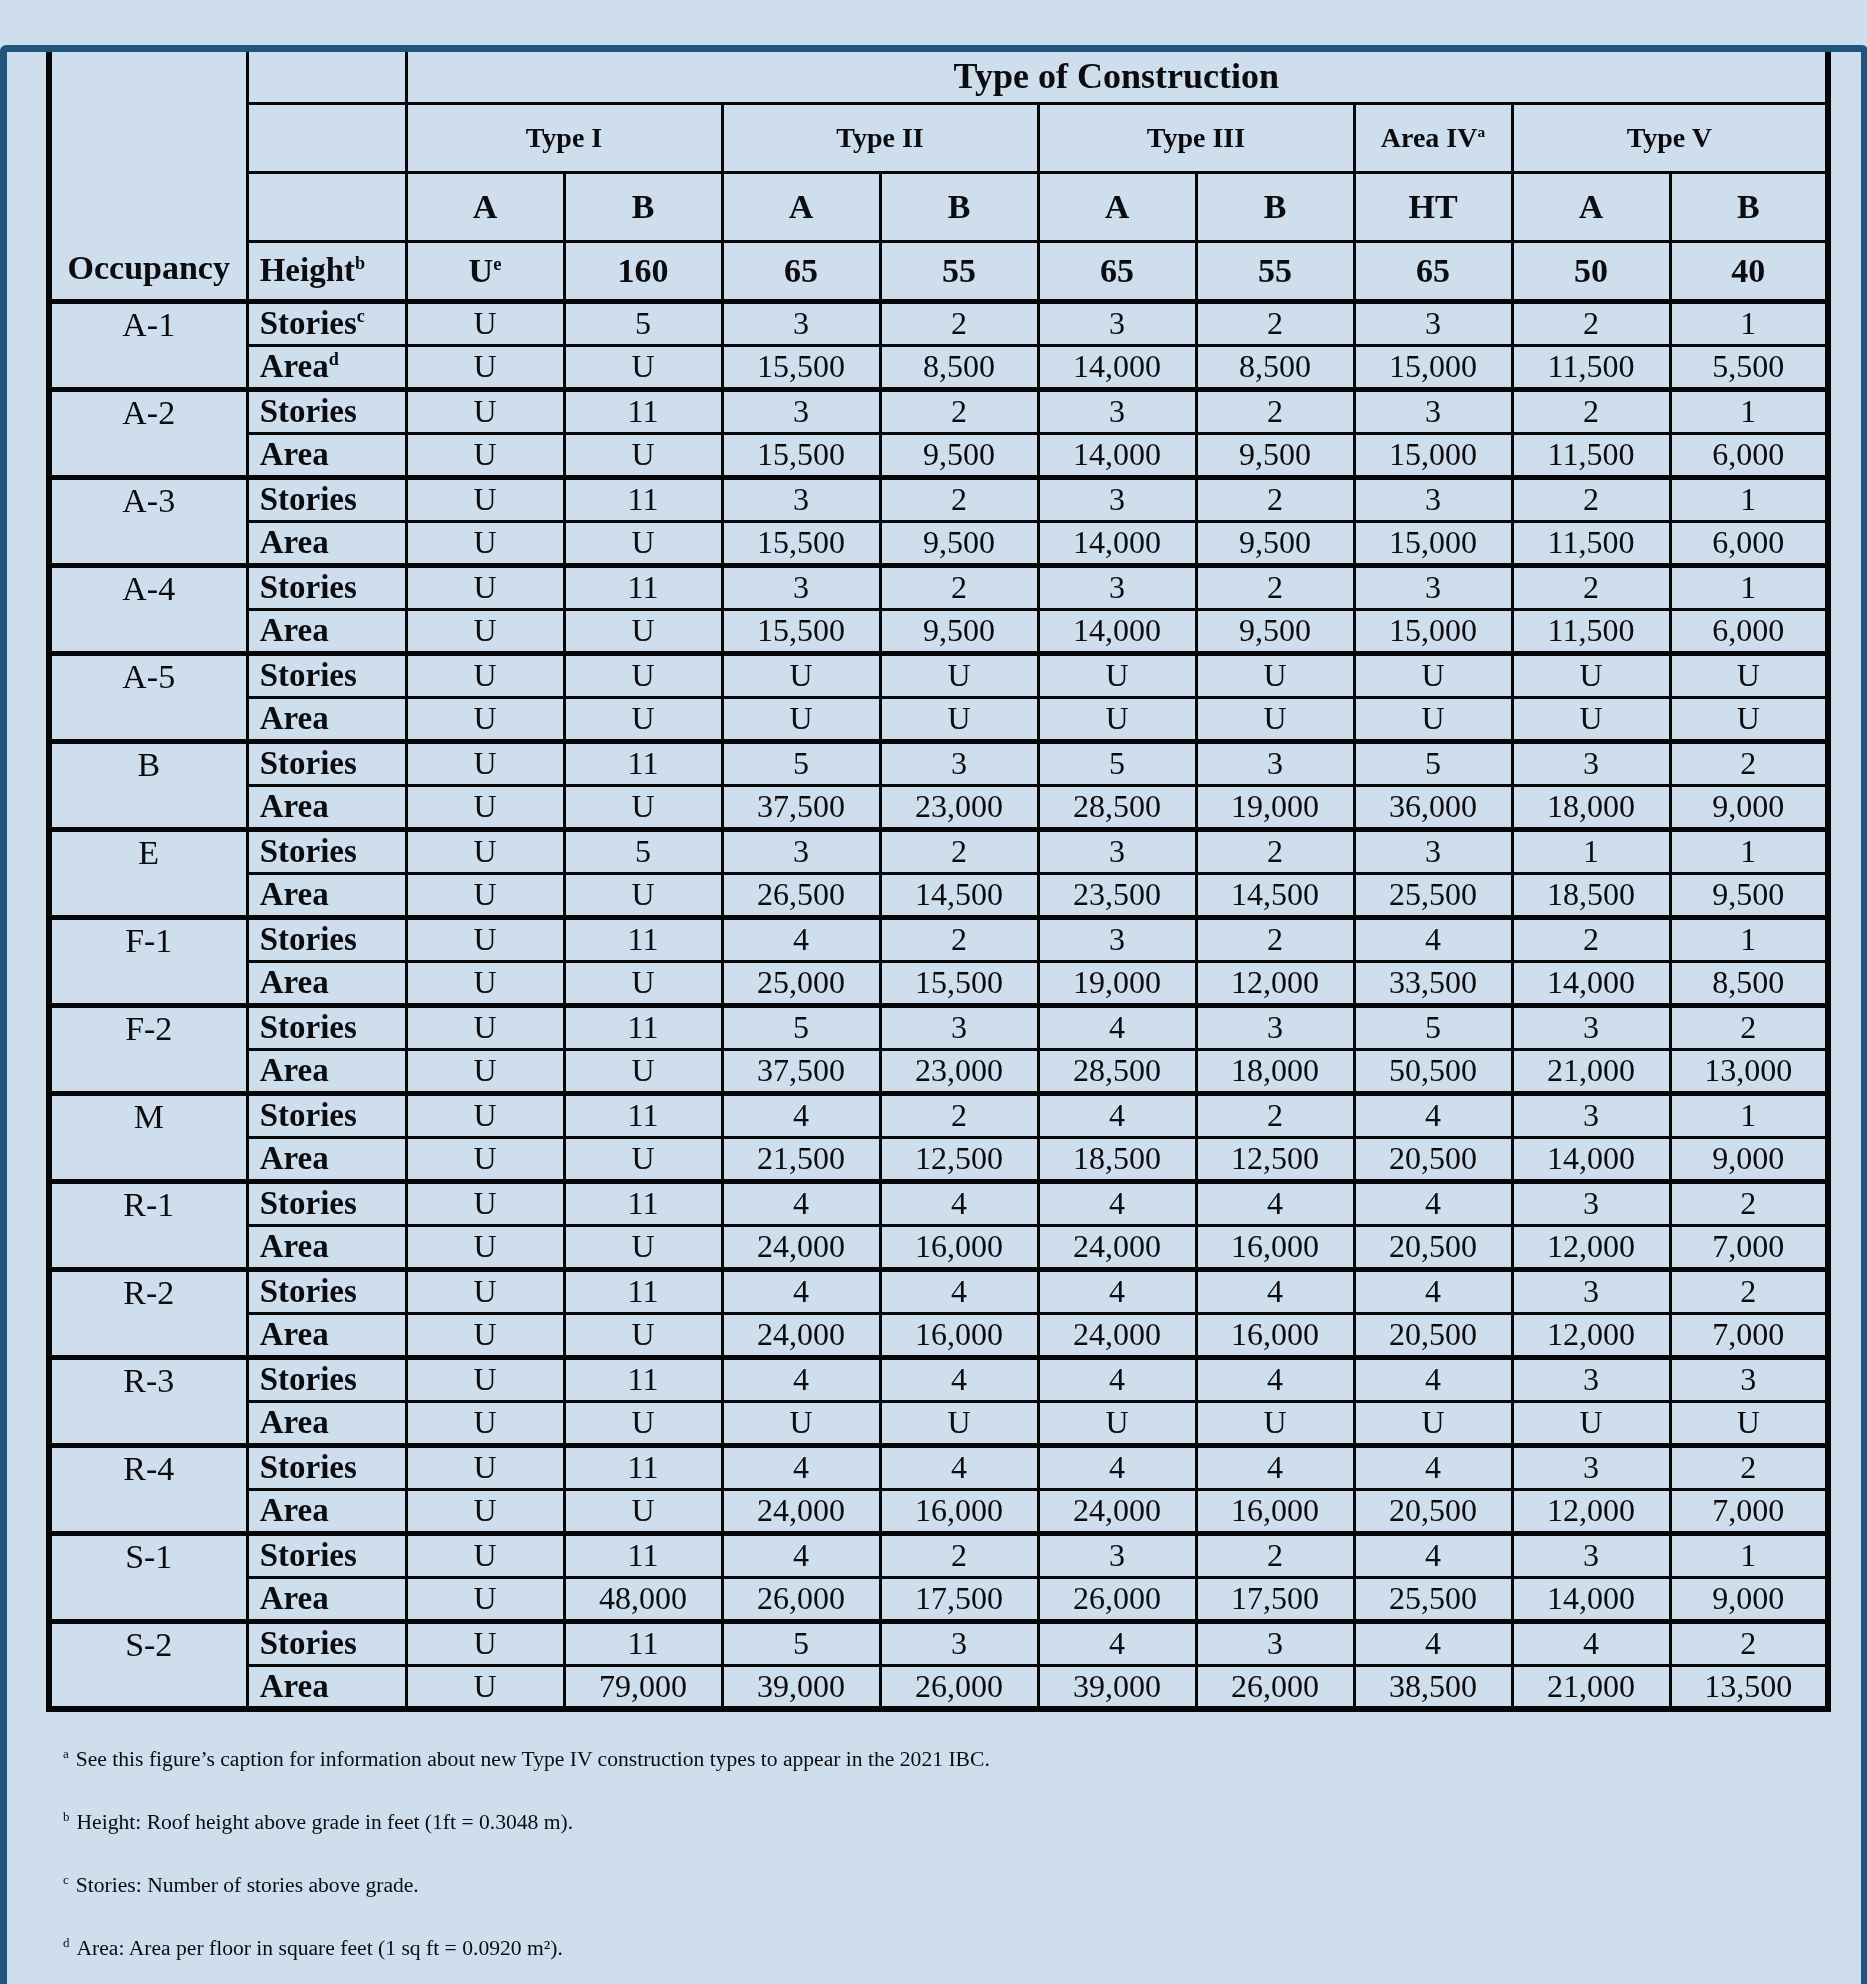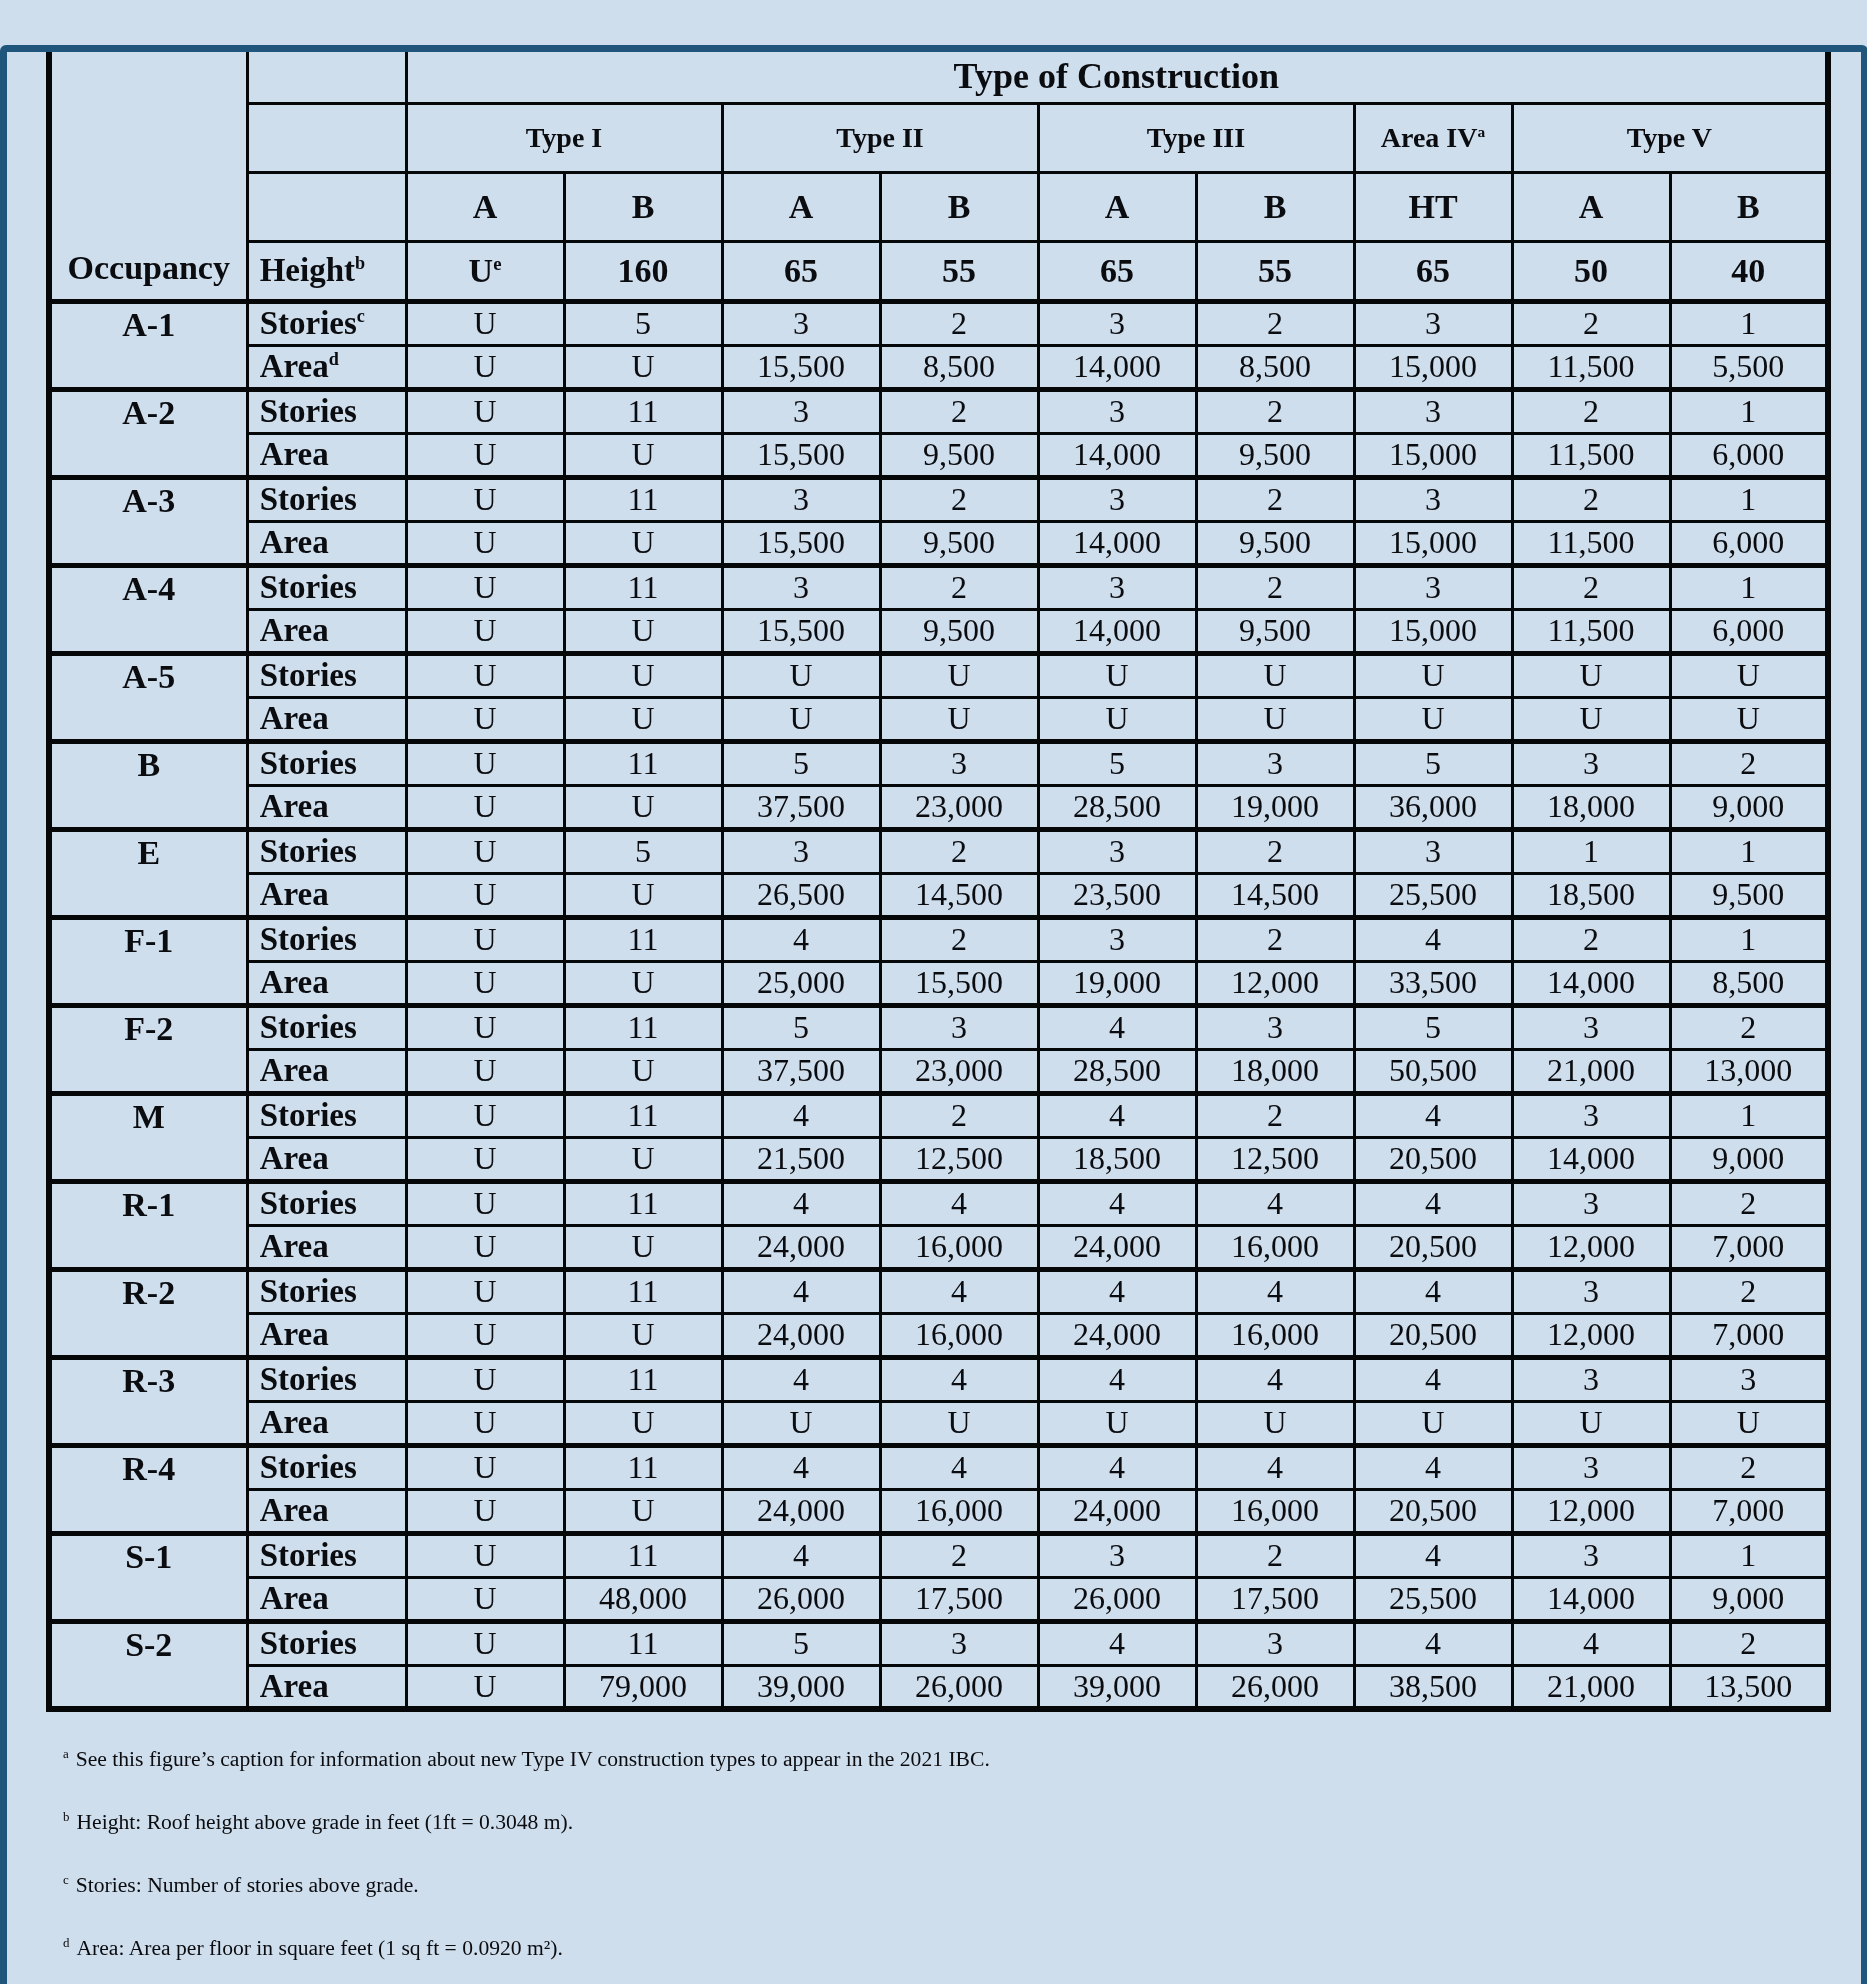--- a/index.html
+++ b/index.html
@@ -38,21 +38,21 @@
   tr.hr3{height:69px;}
   tr.hr4{height:60px;}
   tbody tr{height:44px;}
 
   td.title{font-weight:bold;font-size:36px;}
   td.typehead{font-weight:bold;font-size:28px;}
   td.sub{font-weight:bold;font-size:34px;}
   td.hv{font-weight:bold;font-size:34px;}
   td.occhead{vertical-align:bottom;padding-bottom:11.2px;font-weight:bold;font-size:34px;}
   td.lbl{text-align:left;padding-left:11.2px;font-weight:bold;font-size:33px;}
-  td.occ{vertical-align:top;padding-top:2.6px;font-weight:bold;font-size:34px;}
+  td.occ{vertical-align:top;padding-top:2.6px;font-weight:normal;font-size:34px;}
   td.val{font-size:32px;}
 
   sup{font-size:55%;line-height:0;vertical-align:super;}
 
   .footnotes{margin:25px 0 0 45px;font-size:21.6px;line-height:45px;}
   .footnotes p{margin:18px;padding:0;}
   .footnotes sup{font-size:60%;margin-right:7px;vertical-align:super;}
 </style>
 </head>
 <body>

